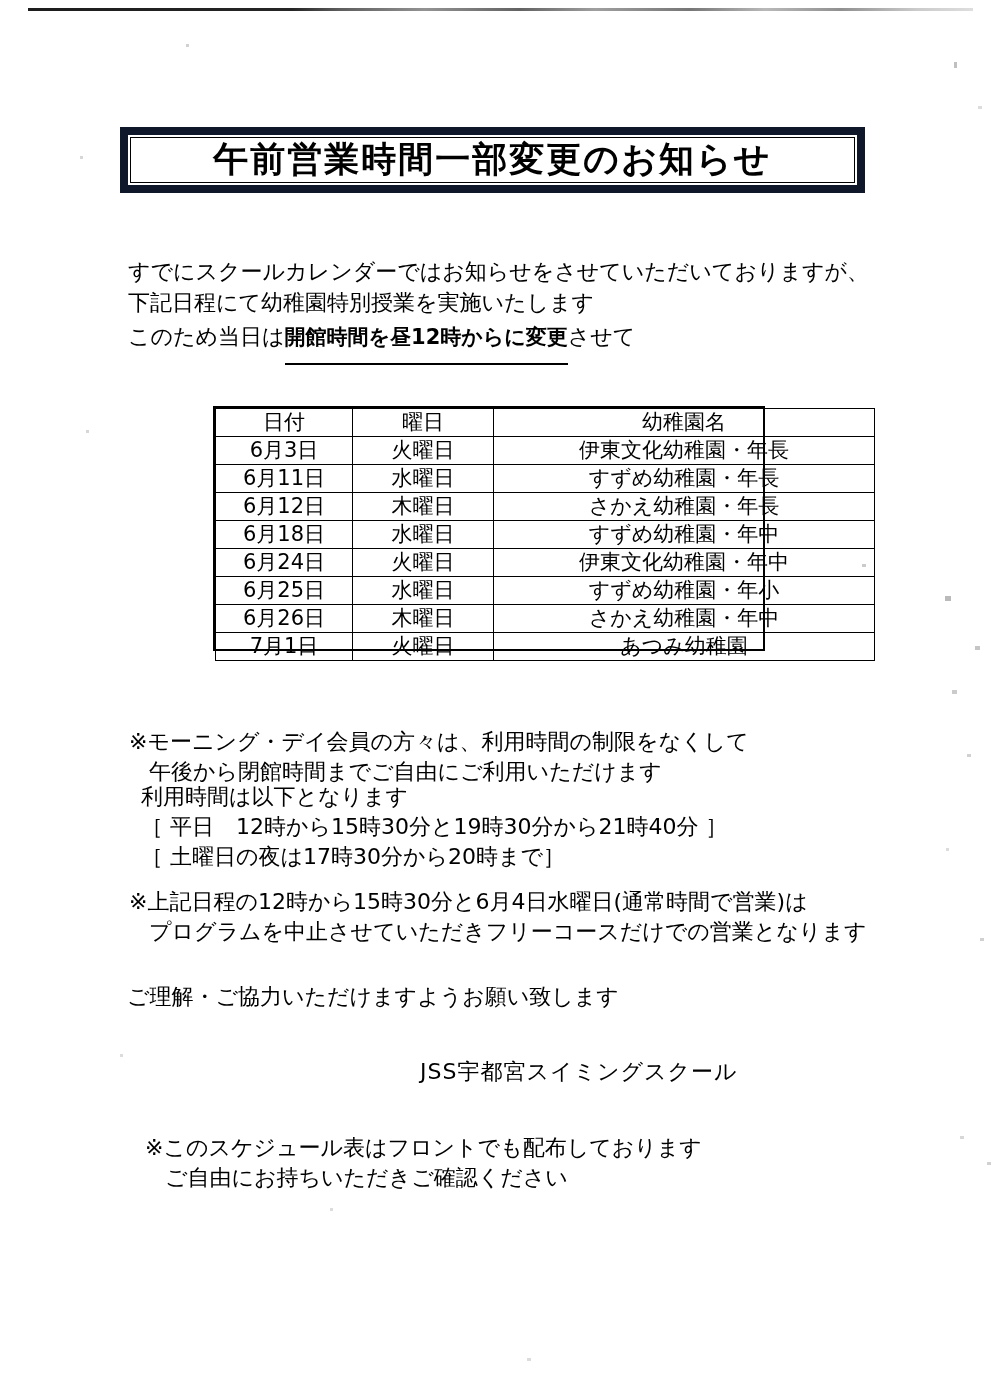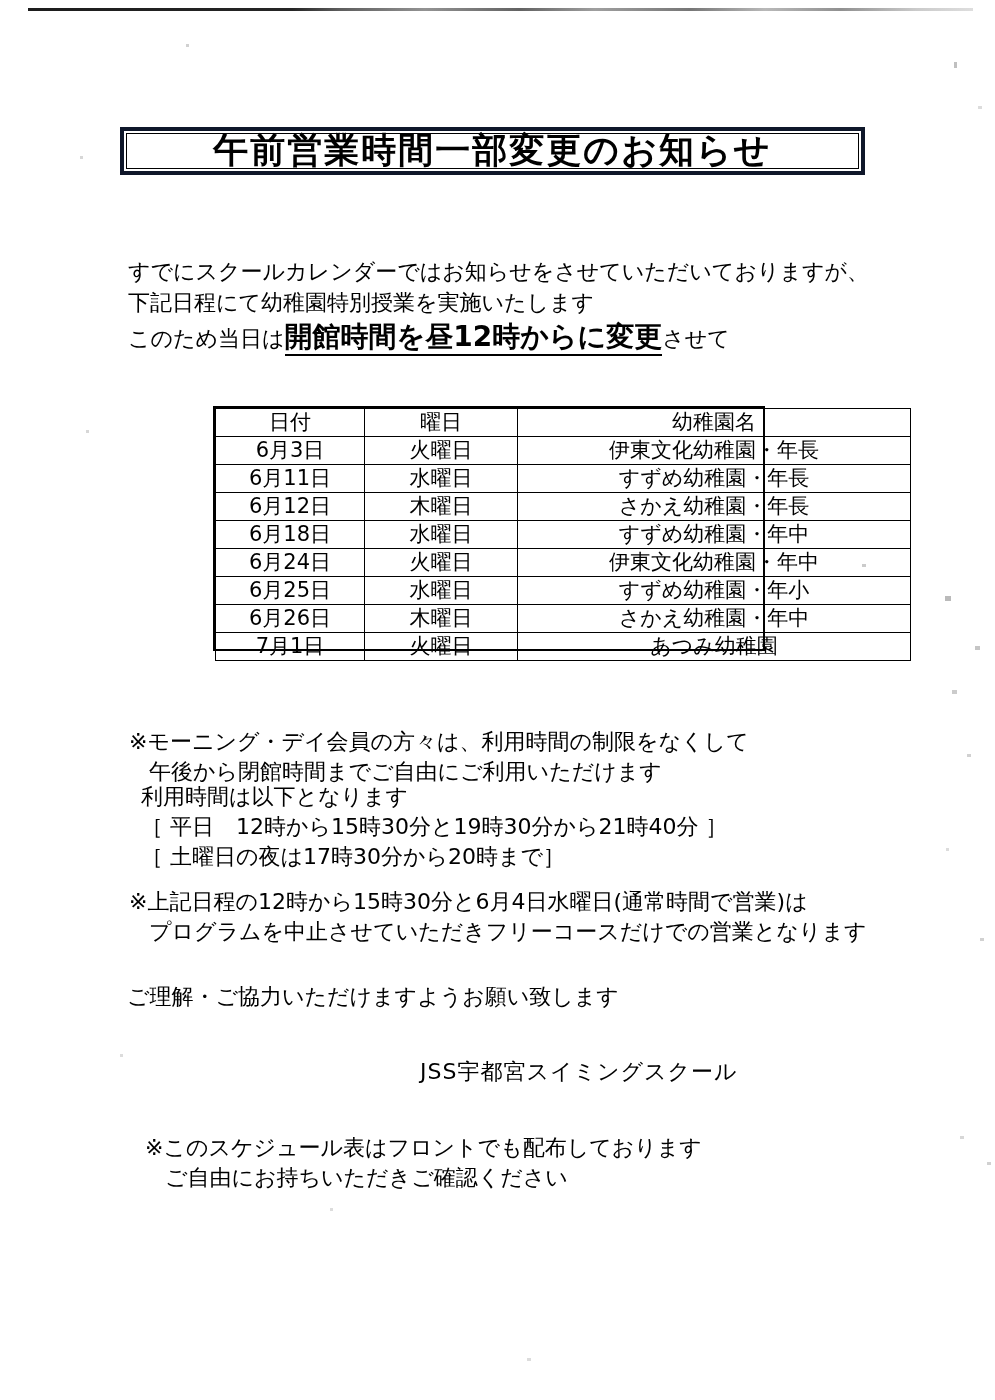--- a/index.html
+++ b/index.html
@@ -49,22 +49,22 @@
     background: #8c8c8c;
     opacity: 0.55;
   }
 
   
   .title-box {
     position: absolute;
     left: 120px;
     top: 127px;
     width: 745px;
-    height: 48px;
-    border: 4px solid #0f172a;
+    height: 66px;
+    border: 8px solid #0f172a;
     box-sizing: border-box;
     padding: 2px;
   }
   .title-box-inner {
     width: 100%;
     height: 100%;
     border: 1px solid #000;
     box-sizing: border-box;
     display: flex;
     align-items: center;
@@ -90,40 +90,40 @@
   .intro-line {
     font-size: 22px;
     line-height: 31px;
     white-space: nowrap;
     letter-spacing: 0px;
   }
   .intro-line.l3 {
     line-height: 38px;
   }
   .emph {
-    font-size: 28px;
+    font-size: 21px;
     font-weight: bold;
     border-bottom: 2px solid #000;
-    padding-bottom: 1px;
+    padding-bottom: 14px;
   }
 
   
   .sched-table {
     position: absolute;
     left: 215px;
     top: 408px;
     width: 548px;
     border-collapse: collapse;
     table-layout: fixed;
   }
   .sched-table td,
   .sched-table th {
     border: 1px solid #000;
     height: 27px;
-    padding: 0 24px;
+    padding: 0 18px;
     font-size: 21px;
     font-weight: normal;
     white-space: nowrap;
     line-height: 1;
   }
   .sched-table .col-date   { width: 100px; text-align: center; }
   .sched-table .col-day    { width: 104px; text-align: center; }
   .sched-table .col-school { width: 344px; text-align: center; }
   .sched-table thead td { text-align: center; }
   .sched-table thead .col-date { text-align: center; }

